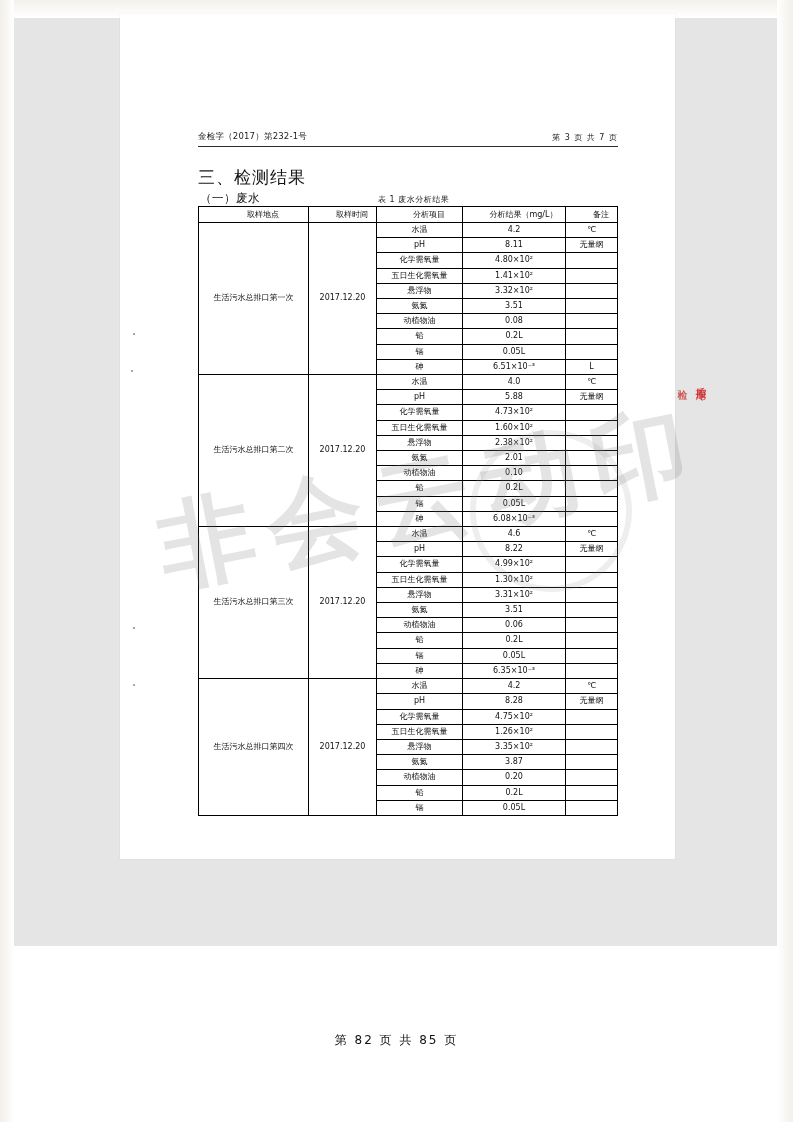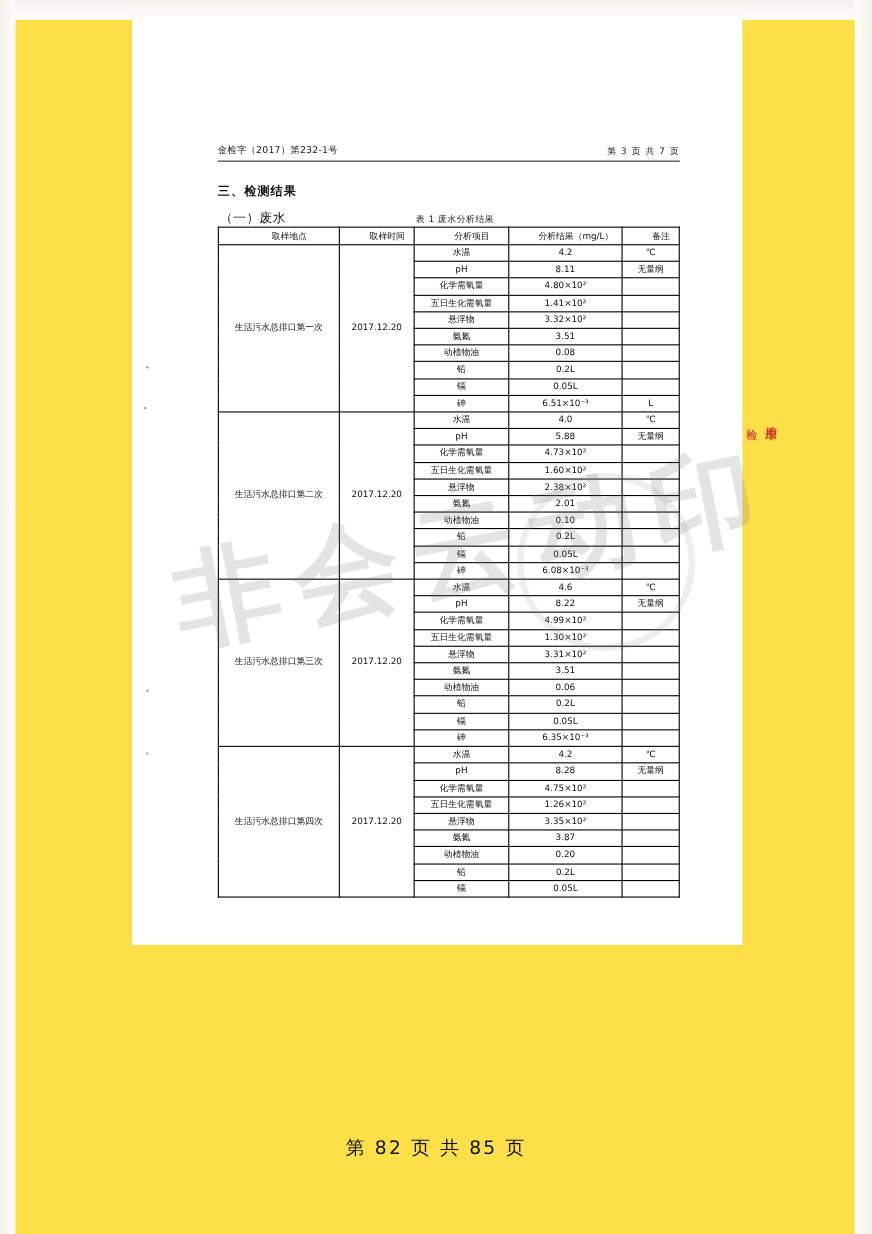--- a/index.html
+++ b/index.html
@@ -5,22 +5,22 @@
   html,body{margin:0;padding:0;}
   body{
     width:793px;height:1122px;
     background:#ffffff;
     font-family:"DejaVu Sans","Liberation Sans",sans-serif;
     position:relative;
     overflow:hidden;
   }
   .page{
     position:absolute;
-    left:0;top:0;width:793px;height:1122px;
-    background:#fde047;
+    left:0;top:0;width:793px;height:946px;
+    background:#e5e5e5;
   }
   
   .edge-left{position:absolute;left:0;top:0;width:14px;height:1122px;background:linear-gradient(to right,#f2efe9,#ffffff);}
   .edge-right{position:absolute;right:0;top:0;width:16px;height:1122px;background:linear-gradient(to left,#f3f0ea,#ffffff);}
   .edge-top{position:absolute;left:0;top:0;width:793px;height:18px;background:linear-gradient(to bottom,#f4f1ec,#ffffff);}
 
   .sheet{
     position:absolute;
     left:120px;top:14px;
     width:555px;height:845px;
@@ -33,21 +33,21 @@
     font-size:8.5px;color:#1a1a1a;
     display:flex;justify-content:space-between;align-items:flex-end;
   }
   .hdr .left{letter-spacing:0.2px;}
   .hdr .right{font-size:8px;letter-spacing:1px;}
 
   .hdr-rule{position:absolute;left:198px;top:146px;width:420px;height:1px;background:#2b2b2b;}
 
   .sec-title{
     position:absolute;left:198px;top:166px;
-    font-size:11px;font-weight:bold;color:#111;
+    font-size:17px;font-weight:normal;color:#111;
     letter-spacing:1px;
   }
   .sub-title{
     position:absolute;left:200px;top:191px;
     font-size:11.5px;font-weight:normal;color:#111;
     letter-spacing:0.5px;
   }
   .tbl-caption{
     position:absolute;left:378px;top:194px;
     font-size:8px;color:#222;letter-spacing:0.5px;
@@ -84,21 +84,21 @@
 
   .footer-note{
     position:absolute;left:200px;top:822px;
     font-size:7.5px;color:#111;line-height:12px;
   }
   .footer-note .line2{padding-left:2px;}
 
   .pagefoot{
     position:absolute;left:0;top:1032px;width:793px;
     text-align:center;
-    font-size:17px;color:#111;letter-spacing:2px;
+    font-size:12px;color:#111;letter-spacing:2px;
   }
 
   
   .watermark{
     position:absolute;
     left:168px;top:440px;
     width:480px;height:260px;
     pointer-events:none;
     font-size:96px;
     color:rgba(120,120,120,0.20);

